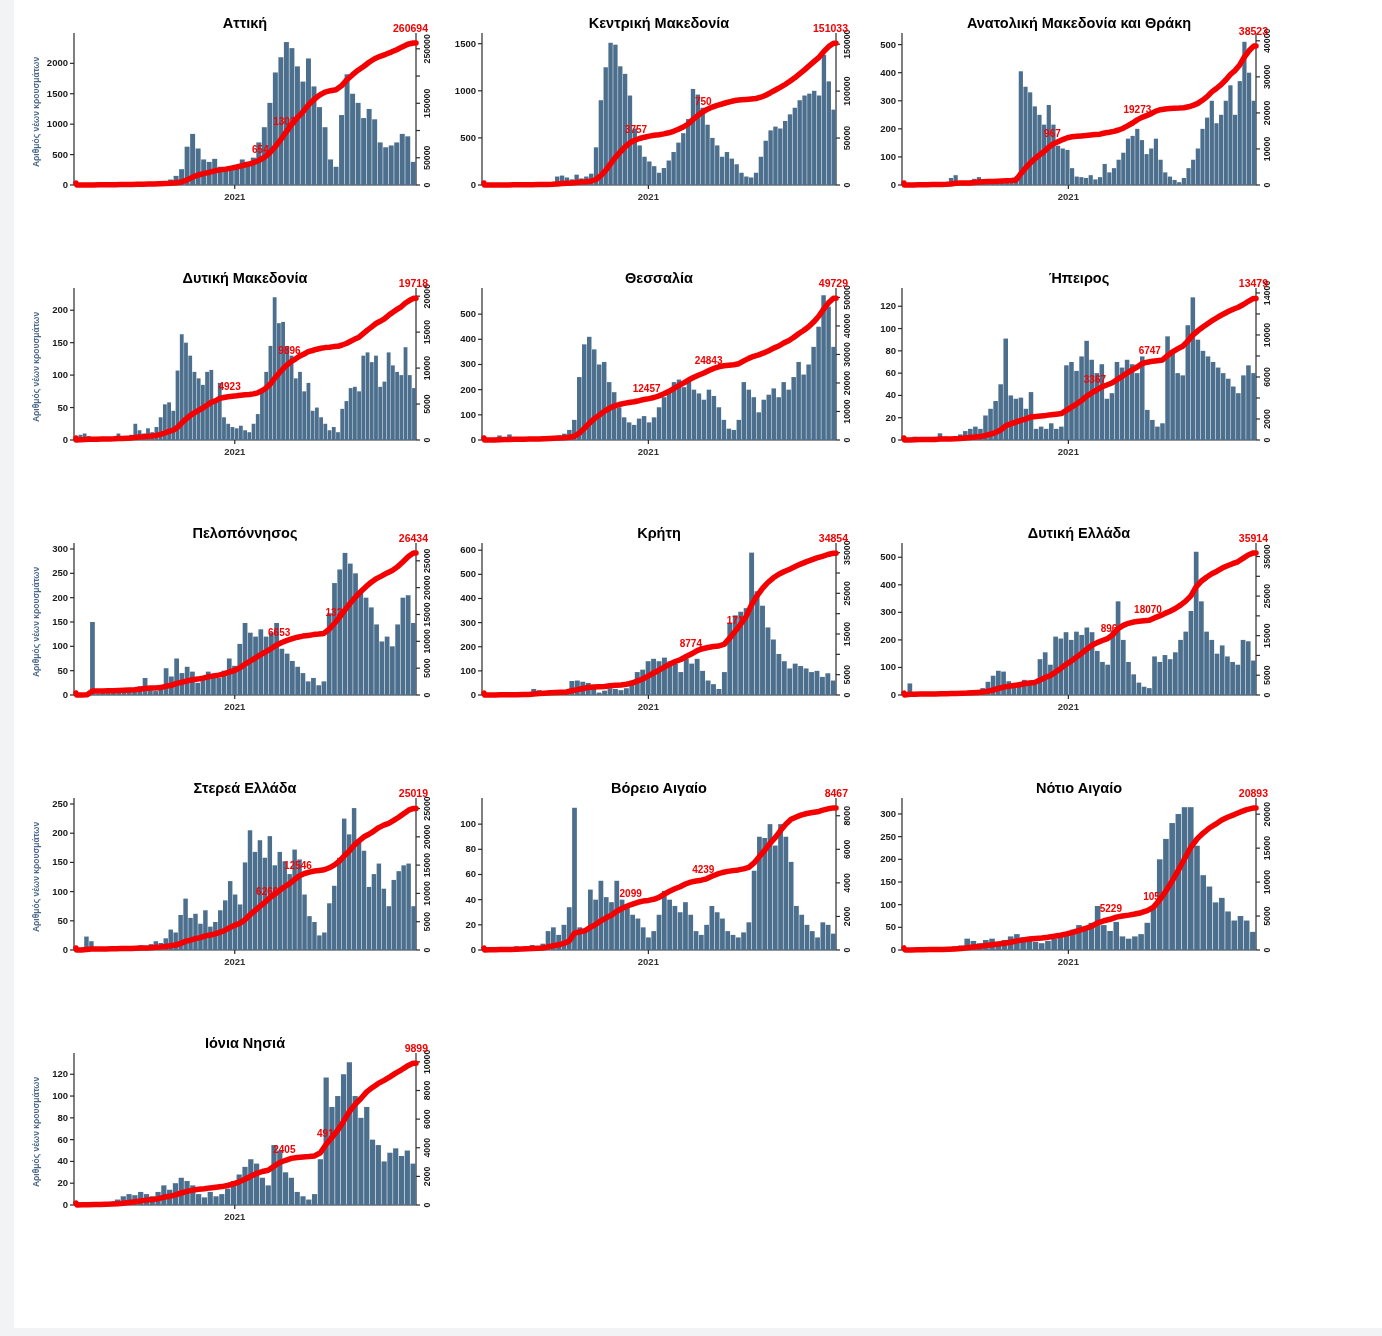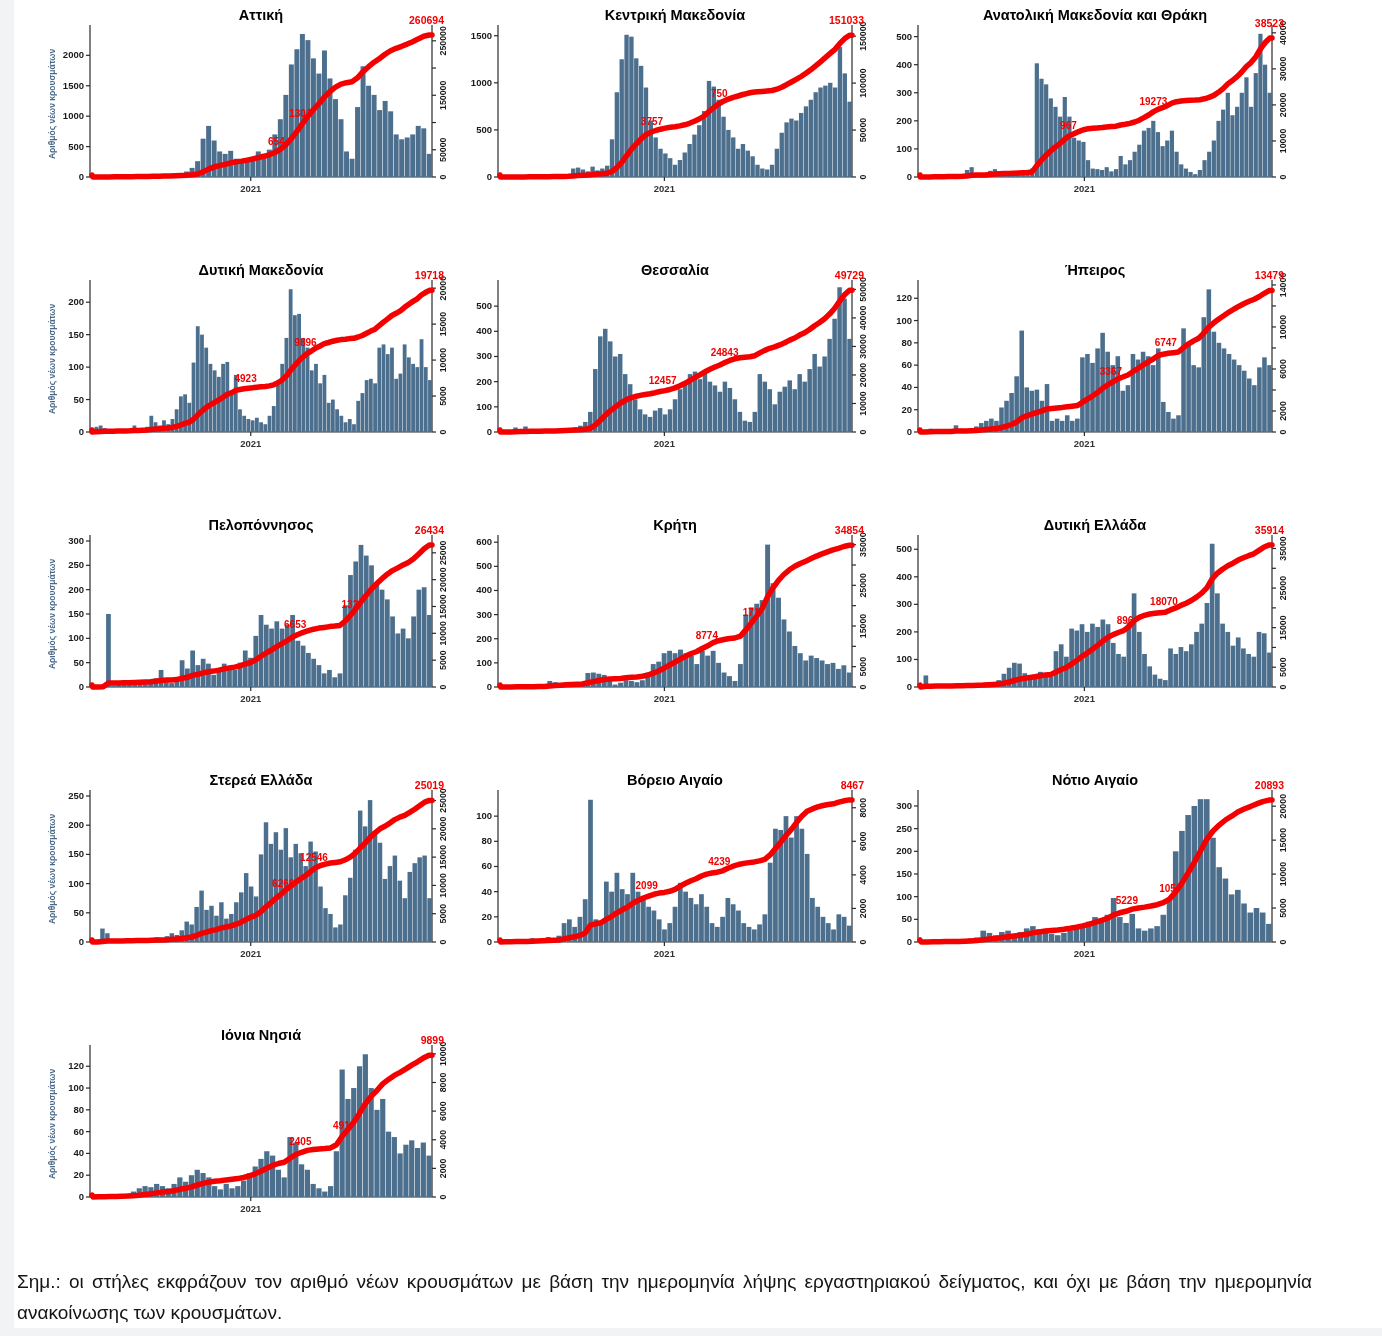--- a/index.html
+++ b/index.html
@@ -1,20 +1,20 @@
 <!DOCTYPE html>
 <html><head>
 <meta charset="utf-8">
 <style>
   html,body{margin:0;padding:0;background:#ffffff;font-family:"Liberation Sans",sans-serif;}
   .page{position:relative;width:1382px;height:1336px;background:#ffffff;overflow:hidden;}
   .left-strip{position:absolute;left:0;top:0;width:14px;height:1336px;background:#f1f3f5;}
   .bottom-strip{position:absolute;left:0;top:1328px;width:1382px;height:8px;background:#f1f3f5;}
   .content{position:absolute;left:14px;top:0;width:1368px;height:1328px;background:#ffffff;}
-  .charts-grid{display:grid;grid-template-columns:repeat(3,420px);grid-auto-rows:205px;row-gap:50px;column-gap:0;padding-top:5px;padding-left:16px;margin-left:16px;}
+  .charts-grid{display:grid;grid-template-columns:repeat(3,420px);grid-auto-rows:205px;row-gap:50px;column-gap:0;padding-top:13px;padding-left:16px;}
   .chart-panel{width:420px;height:205px;}
   .footnote{margin:36px 70px 0 3px;padding-left:0;font-size:19px;line-height:1.65;color:#151515;text-align:justify;}
   svg text{font-family:"Liberation Sans",sans-serif;}
 </style>
 </head>
 <body>
 
 <div class="page">
   <div class="left-strip"></div>
   <div class="content">
@@ -1360,16 +1360,15 @@
             <rect x="363.1135593220339" y="115.34328358208955" width="5.216949152542373" height="56.65671641791045" fill="#4c6f8e"></rect>
             <rect x="368.91016949152544" y="122.97014925373134" width="5.216949152542373" height="49.02985074626866" fill="#4c6f8e"></rect>
             <rect x="374.7067796610169" y="117.52238805970148" width="5.216949152542373" height="54.47761194029851" fill="#4c6f8e"></rect>
             <rect x="380.50338983050847" y="130.59701492537314" width="5.216949152542373" height="41.40298507462686" fill="#4c6f8e"></rect>
             <text x="254.32999999999998" y="120.27078207399262" text-anchor="middle" font-size="10" font-weight="bold" fill="#f40000">2405</text>
             <text x="295.37" y="104.159435485513" text-anchor="middle" font-size="10" font-weight="bold" fill="#f40000">491</text>
             <path d="M 46 170 L 46.9 171.9 L 52.7 171.8 L 58.5 171.7 L 64.3 171.6 L 70.1 171.5 L 75.9 171.3 L 81.7 171.1 L 87.5 170.7 L 93.3 170.2 L 99.1 169.4 L 104.9 168.8 L 110.7 167.9 L 116.5 167.1 L 122.3 166.6 L 128.1 165.7 L 133.8 164.3 L 139.6 163.3 L 145.4 161.8 L 151.2 160.0 L 157.0 158.4 L 162.8 157.1 L 168.6 156.3 L 174.4 155.8 L 180.2 154.9 L 186.0 154.3 L 191.8 153.6 L 197.6 152.5 L 203.4 150.9 L 209.2 148.8 L 215.0 146.3 L 220.8 143.2 L 226.6 140.4 L 232.4 138.5 L 238.2 137.2 L 244.0 133.2 L 249.8 129.5 L 255.6 127.3 L 261.4 125.4 L 267.2 124.5 L 273.0 124.0 L 278.8 123.6 L 284.6 122.9 L 290.4 119.8 L 296.2 111.2 L 301.9 104.5 L 307.7 97.2 L 313.5 88.4 L 319.3 78.7 L 325.1 71.4 L 330.9 65.5 L 336.7 58.9 L 342.5 54.4 L 348.3 50.4 L 354.1 47.4 L 359.9 43.9 L 365.7 40.1 L 371.5 36.8 L 377.3 33.1 L 383.1 30.3 L 386 30.3" fill="none" stroke="#f40000" stroke-width="5.5" stroke-linejoin="round" stroke-linecap="round"></path>
             <text x="398" y="19.308431372549023" text-anchor="end" font-size="10.5" font-weight="bold" fill="#f40000">9899</text>
           </svg></div>
       </div>
-    <p class="footnote">Σημ.:  οι στήλες εκφράζουν τον αριθμό νέων κρουσμάτων με βάση την ημερομηνία λήψης εργαστηριακού δείγματος, και όχι με βάση την ημερομηνία ανακοίνωσης των κρουσμάτων.</p>
   </div>
   <div class="bottom-strip"></div>
 </div>
 
 </body></html>

